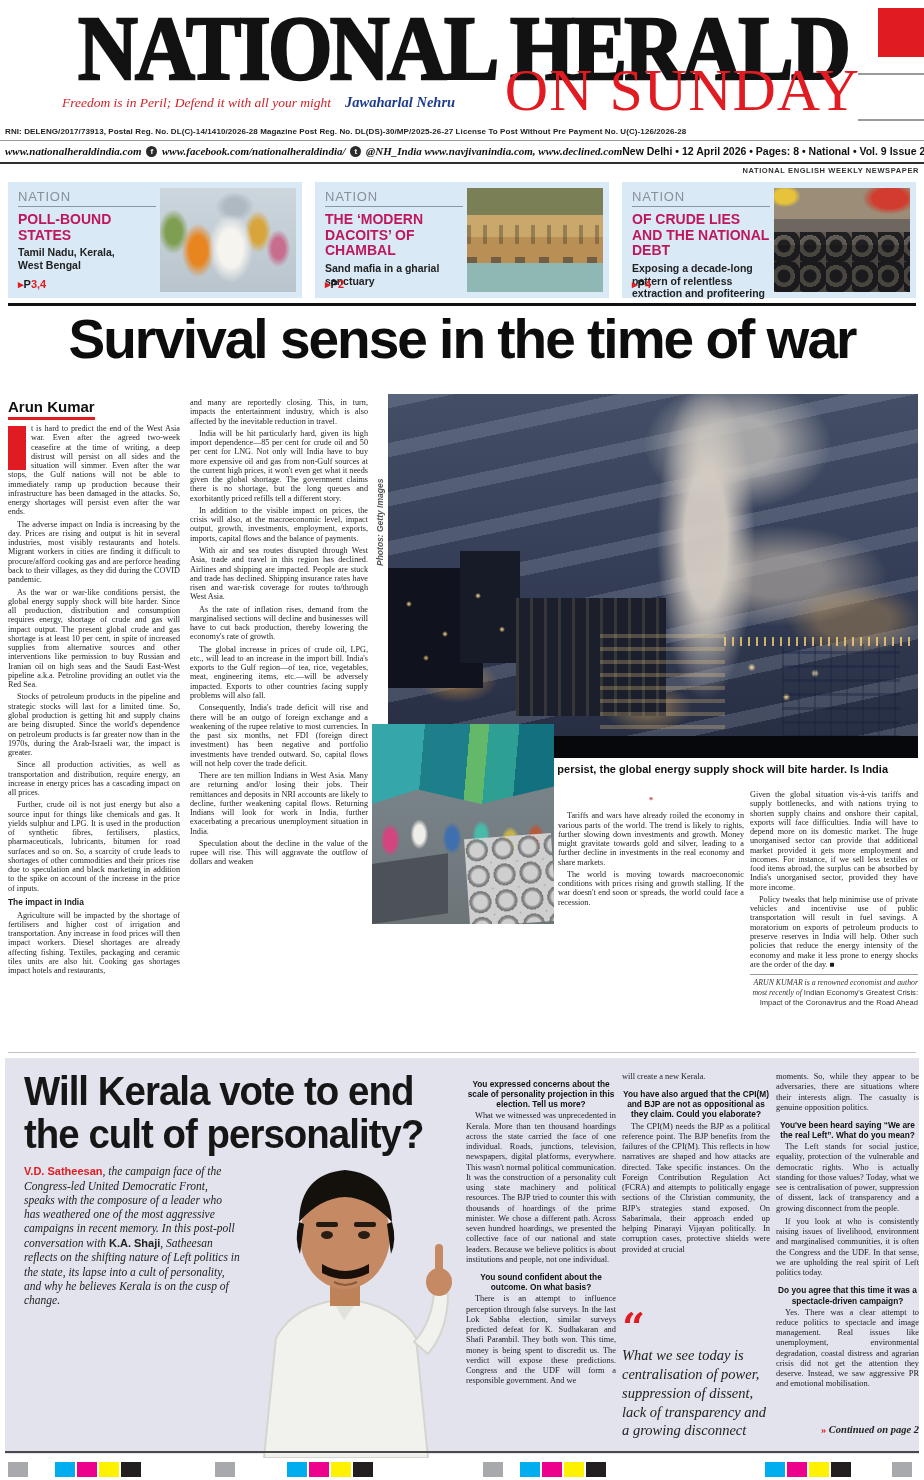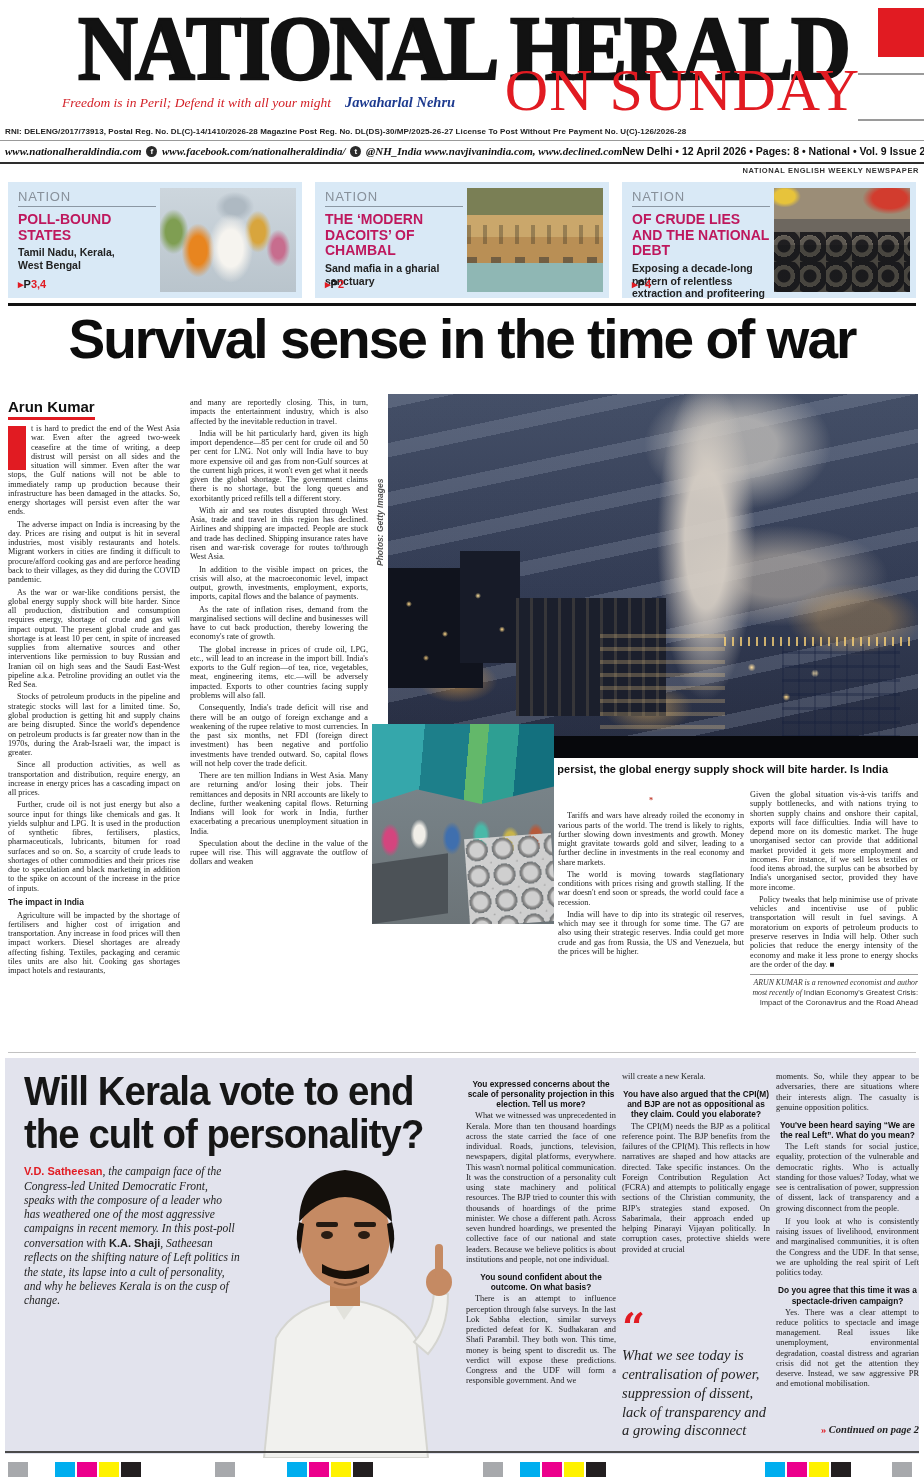--- a/index.html
+++ b/index.html
@@ -244,22 +244,22 @@
       <p>As the war or war-like conditions persist, the global energy supply shock will bite harder. Since all production, distribution and consumption requires energy, shortage of crude and gas will impact output. The present global crude and gas shortage is at least 10 per cent, in spite of increased supplies from alternative sources and other interventions like permission to buy Russian and Iranian oil on high seas and the Saudi East-West pipeline a.k.a. Petroline providing an outlet via the Red Sea.</p>
       <p>Stocks of petroleum products in the pipeline and strategic stocks will last for a limited time. So, global production is getting hit and supply chains are being disrupted. Since the world's dependence on petroleum products is far greater now than in the 1970s, during the Arab-Israeli war, the impact is greater.</p>
       <p>Since all production activities, as well as transportation and distribution, require energy, an increase in energy prices has a cascading impact on all prices.</p>
       <p>Further, crude oil is not just energy but also a source input for things like chemicals and gas. It yields sulphur and LPG. It is used in the production of synthetic fibres, fertilisers, plastics, pharmaceuticals, lubricants, bitumen for road surfaces and so on. So, a scarcity of crude leads to shortages of other commodities and their prices rise due to speculation and black marketing in addition to the spike on account of the increase in the price of inputs.</p>
       <p class="p-sub">The impact in India</p>
       <p>Agriculture will be impacted by the shortage of fertilisers and higher cost of irrigation and transportation. Any increase in food prices will then impact workers. Diesel shortages are already affecting fishing. Textiles, packaging and ceramic tiles units are also hit. Cooking gas shortages impact hotels and restaurants,</p>
     </div>
   <div class="abs bodytext lead-col2">
       <p class="p-cont">and many are reportedly closing. This, in turn, impacts the entertainment industry, which is also affected by the inevitable reduction in travel.</p>
       <p>India will be hit particularly hard, given its high import dependence—85 per cent for crude oil and 50 per cent for LNG. Not only will India have to buy more expensive oil and gas from non-Gulf sources at the current high prices, it won't even get what it needs given the global shortage. The government claims there is no shortage, but the long queues and exorbitantly priced refills tell a different story.</p>
+      <p>In addition to the visible impact on prices, the crisis will also, at the macroeconomic level, impact output, growth, investments, employment, exports, imports, capital flows and the balance of payments.</p>
       <p>With air and sea routes disrupted through West Asia, trade and travel in this region has declined. Airlines and shipping are impacted. People are stuck and trade has declined. Shipping insurance rates have risen and war-risk coverage for routes to/through West Asia.</p>
-      <p>In addition to the visible impact on prices, the crisis will also, at the macroeconomic level, impact output, growth, investments, employment, exports, imports, capital flows and the balance of payments.</p>
       <p>As the rate of inflation rises, demand from the marginalised sections will decline and businesses will have to cut back production, thereby lowering the economy's rate of growth.</p>
       <p>The global increase in prices of crude oil, LPG, etc., will lead to an increase in the import bill. India's exports to the Gulf region—of tea, rice, vegetables, meat, engineering items, etc.—will be adversely impacted. Exports to other countries facing supply problems will also fall.</p>
       <p>Consequently, India's trade deficit will rise and there will be an outgo of foreign exchange and a weakening of the rupee relative to most currencies. In the past six months, net FDI (foreign direct investment) has been negative and portfolio investments have trended outward. So, capital flows will not help cover the trade deficit.</p>
       <p>There are ten million Indians in West Asia. Many are returning and/or losing their jobs. Their remittances and deposits in NRI accounts are likely to decline, further weakening capital flows. Returning Indians will look for work in India, further exacerbating a precarious unemployment situation in India.</p>
       <p>Speculation about the decline in the value of the rupee will rise. This will aggravate the outflow of dollars and weaken</p>
     </div>
 
   <div class="abs photo-main">
     <div class="glow1"></div>
     <div class="glow2"></div>
@@ -279,22 +279,21 @@
     <div class="lpg-crowd"></div>
     <div class="lpg-tarp"></div>
     <div class="lpg-cyl"></div>
     <div class="lpg-wall"></div>
   </div>
 
 
   <div class="abs bodytext lead-col3">
       <p class="p-sep">*</p>
       <p>Tariffs and wars have already roiled the economy in various parts of the world. The trend is likely to rights, further slowing down investments and growth. Money might gravitate towards gold and silver, leading to a further decline in investments in the real economy and share markets.</p>
-      <p>The world is moving towards stagflationary conditions with prices rising and growth stalling. If the war doesn't end soon or spreads, the world could face a recession.</p>
-      <p>India will have to dip into its strategic oil reserves, which may see it through for some time. The G7 are also using their strategic reserves. India could get more crude and gas from Russia, the US and Venezuela, but the prices will be higher.</p>
+      <p>The world is moving towards macroeconomic conditions with prices rising and growth stalling. If the war doesn't end soon or spreads, the world could face a recession.</p>
     </div>
   <div class="abs bodytext lead-col4">
     <div>
         <p>Given the global situation vis-à-vis tariffs and supply bottlenecks, and with nations trying to shorten supply chains and onshore their capital, exports will face difficulties. India will have to depend more on its domestic market. The huge unorganised sector can provide that additional market provided it gets more employment and incomes. For instance, if we sell less textiles or food items abroad, the surplus can be absorbed by India's unorganised sector, provided they have more income.</p>
         <p>Policy tweaks that help minimise use of private vehicles and incentivise use of public transportation will result in fuel savings. A moratorium on exports of petroleum products to preserve reserves in India will help. Other such policies that reduce the energy intensity of the economy and make it less prone to energy shocks are the order of the day. ■</p>
       </div>
     <div class="author-note">
       <span class="it">ARUN KUMAR is a renowned economist and author most recently of </span><span class="ttl">Indian Economy's Greatest Crisis: Impact of the Coronavirus and the Road Ahead</span>
     </div>
   </div>

